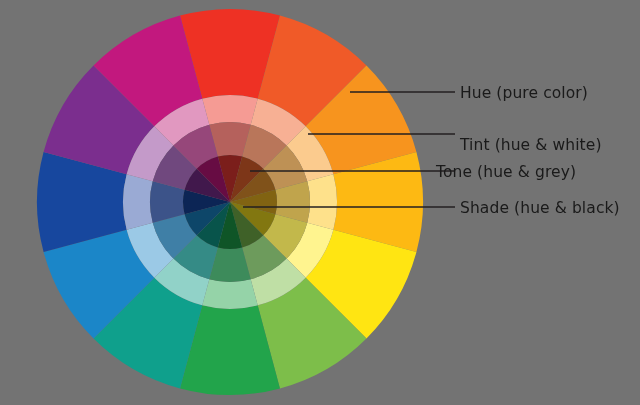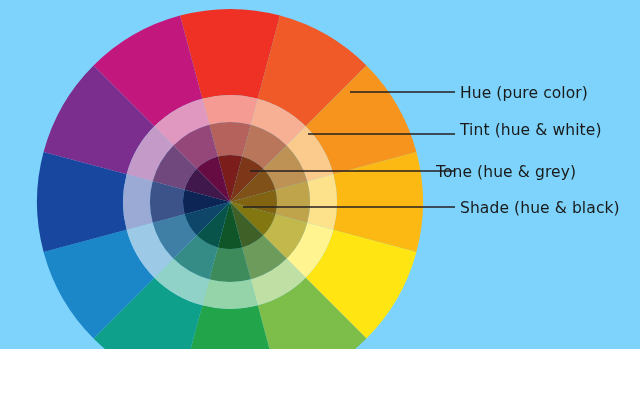--- a/index.html
+++ b/index.html
@@ -3,22 +3,22 @@
 <meta charset="utf-8">
 <style>
   html, body {
     margin: 0;
     padding: 0;
     background: #ffffff;
   }
   #stage {
     position: relative;
     width: 640px;
-    height: 349px;
-    background: #7dd3fc;
+    height: 405px;
+    background: #737373;
     overflow: hidden;
     font-family: "DejaVu Sans", sans-serif;
   }
   #wheel-svg {
     position: absolute;
     left: 0;
     top: 0;
     width: 640px;
     height: 405px;
   }
@@ -90,18 +90,18 @@
     <g id="callout-group">
         <line x1="350" y1="92" x2="455" y2="92" stroke="#231f20" stroke-width="1.4"></line>
         <line x1="308" y1="134" x2="455" y2="134" stroke="#231f20" stroke-width="1.4"></line>
         <line x1="250" y1="171" x2="455" y2="171" stroke="#231f20" stroke-width="1.4"></line>
         <line x1="243" y1="207" x2="455" y2="207" stroke="#231f20" stroke-width="1.4"></line>
       </g>
   </svg>
 
   <div id="labels-layer">
       <div class="label-text" style="left: 460px; top: 84px; color: rgb(26, 26, 26);">Hue (pure color)</div>
-      <div class="label-text" style="left: 460px; top: 121px; color: rgb(26, 26, 26);">Tint (hue &amp; white)</div>
+      <div class="label-text" style="left: 460px; top: 136px; color: rgb(26, 26, 26);">Tint (hue &amp; white)</div>
       <div class="label-text" style="left: 436px; top: 163px; color: rgb(26, 26, 26);">Tone (hue &amp; grey)</div>
       <div class="label-text" style="left: 460px; top: 199px; color: rgb(26, 26, 26); text-align: right;">Shade (hue &amp; black)</div>
     </div>
 
 </div>
 
 </body></html>

